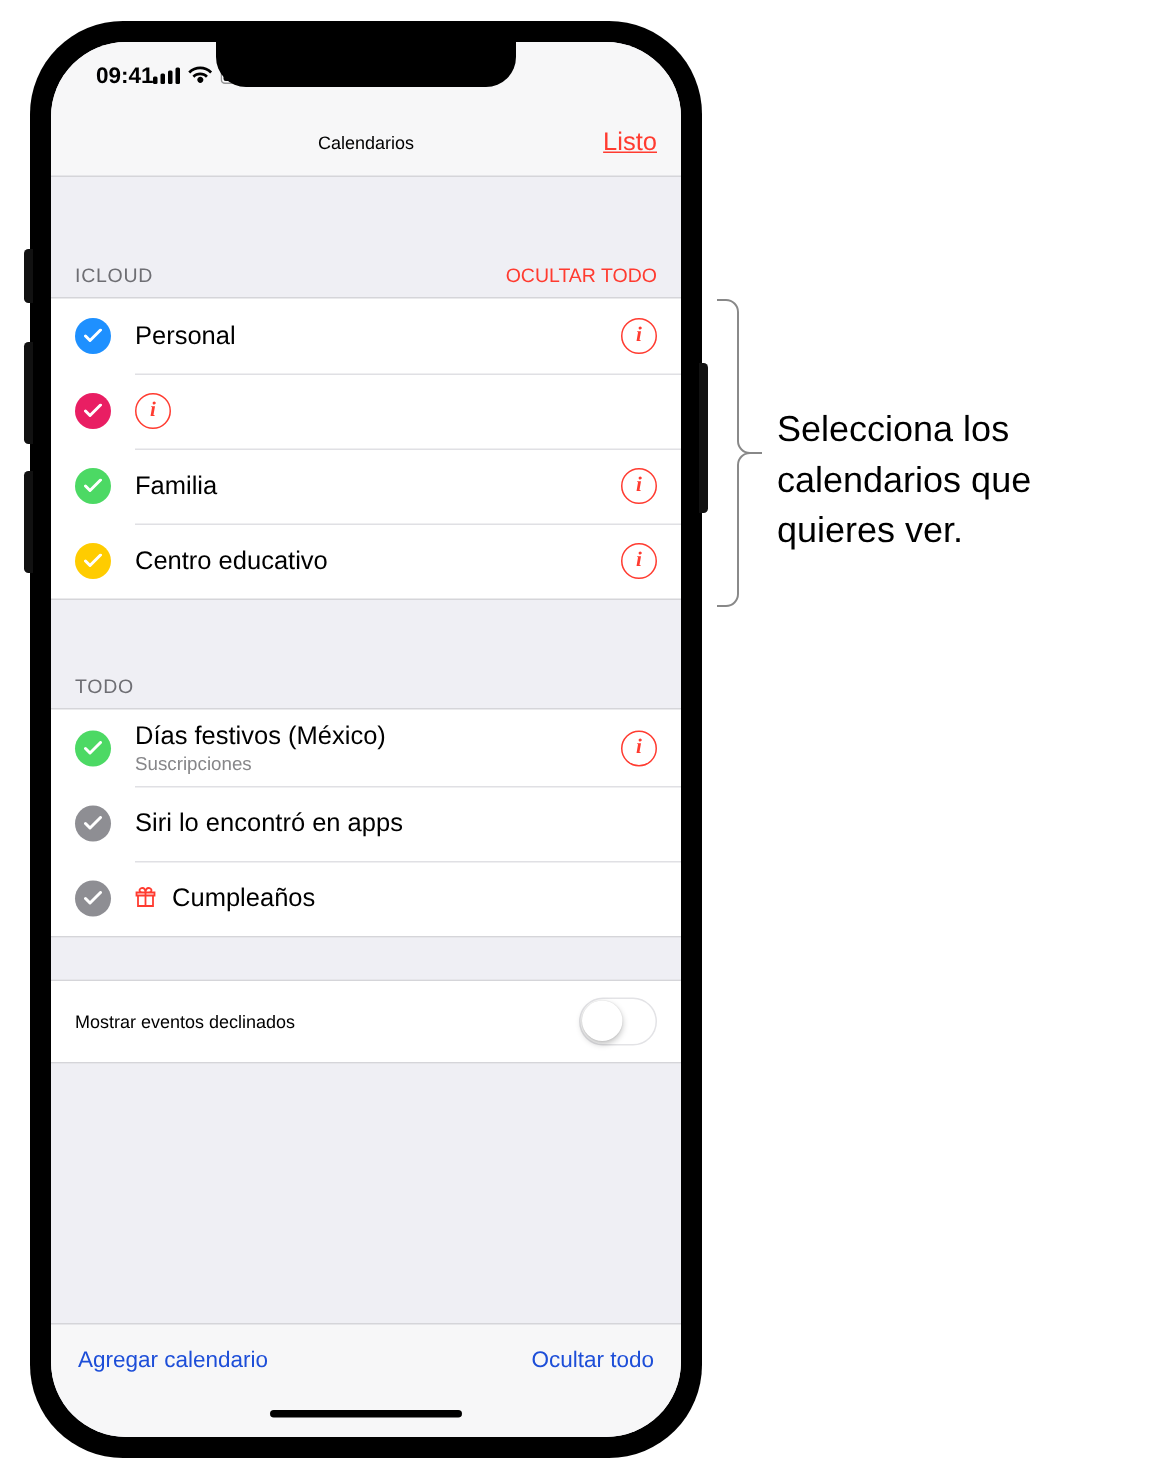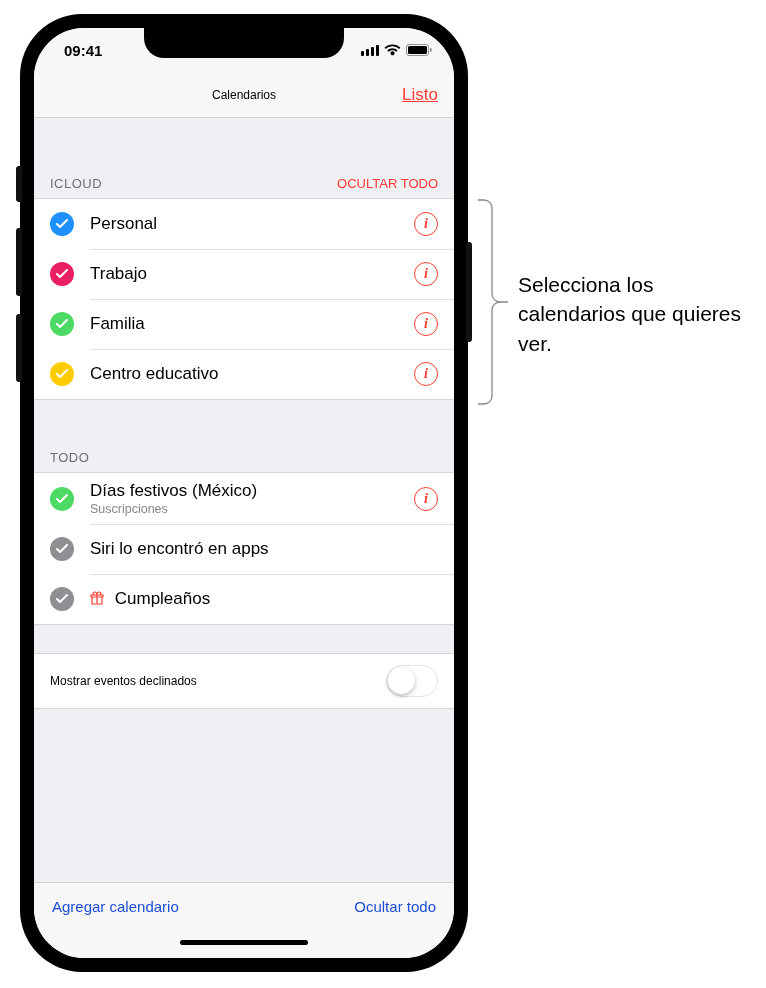--- a/index.html
+++ b/index.html
@@ -43,21 +43,21 @@
       width: 200px; height: 30px;
       background: #000;
       border-radius: 0 0 20px 20px;
       z-index: 20;
     }
     
     .status-bar {
       height: 44px;
       display: flex;
       align-items: center;
-      justify-content: space-between;
+      justify-content: flex-start;
       padding: 0 22px 0 30px;
       background: #f7f7f8;
       position: relative;
       z-index: 5;
     }
     .status-time { font-weight: 600; font-size: 15px; }
     .status-right { display: flex; align-items: center; gap: 5px; }
     .sig-dots { display:flex; gap:2px; align-items:flex-end; }
     .sig-dots span { width:3px; background:#000; border-radius:1px; }
     .sig-dots span:nth-child(1){height:5px;} .sig-dots span:nth-child(2){height:7px;}
@@ -212,21 +212,21 @@
       position: absolute;
       left: 0;
       top: 0;
       width: 36px;
       height: 212px;
     }
     .callout-text {
       position: absolute;
       left: 44px;
       top: 72px;
-      font-size: 21px;
+      font-size: 24px;
       line-height: 1.4;
       color: #000;
       width: 230px;
     }
   </style>
 </head>
 <body>
 
 <div class="phone">
   <div class="btn-mute"></div>
@@ -283,23 +283,20 @@
               <div class="row-label">Personal</div>
             </div>
           <div class="info-btn">i</div>
         </div>
         <div class="row">
           <div class="check-circle" style="background:#e91e63">
             <svg viewBox="0 0 12 10">
                 <path d="M1 5 L4 8 L11 1" stroke="#fff" stroke-width="2" fill="none" stroke-linecap="round" stroke-linejoin="round"></path>
               </svg>
           </div>
-          <div class="row-body">
-              <div class="row-label">Trabajo</div>
-            </div>
           <div class="info-btn">i</div>
         </div>
         <div class="row">
           <div class="check-circle" style="background:#4cd964">
             <svg viewBox="0 0 12 10">
                 <path d="M1 5 L4 8 L11 1" stroke="#fff" stroke-width="2" fill="none" stroke-linecap="round" stroke-linejoin="round"></path>
               </svg>
           </div>
           <div class="row-body">
               <div class="row-label">Familia</div>

